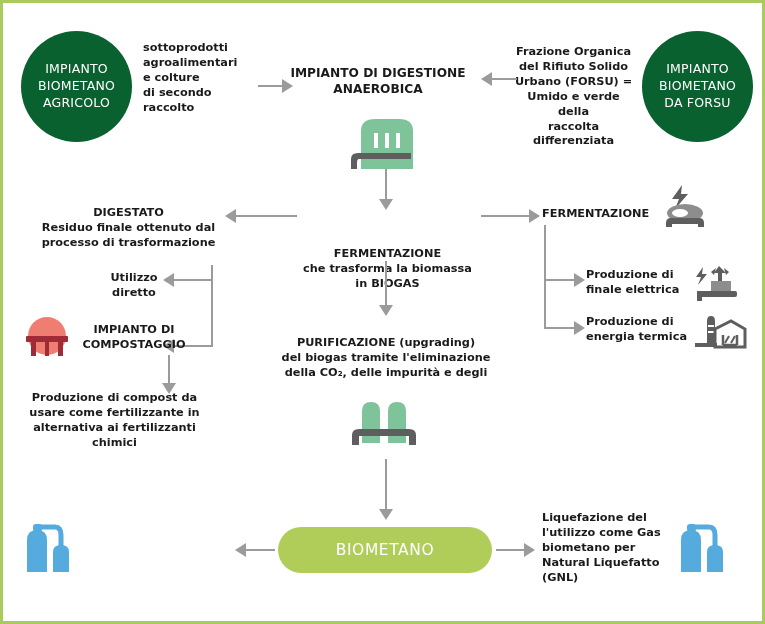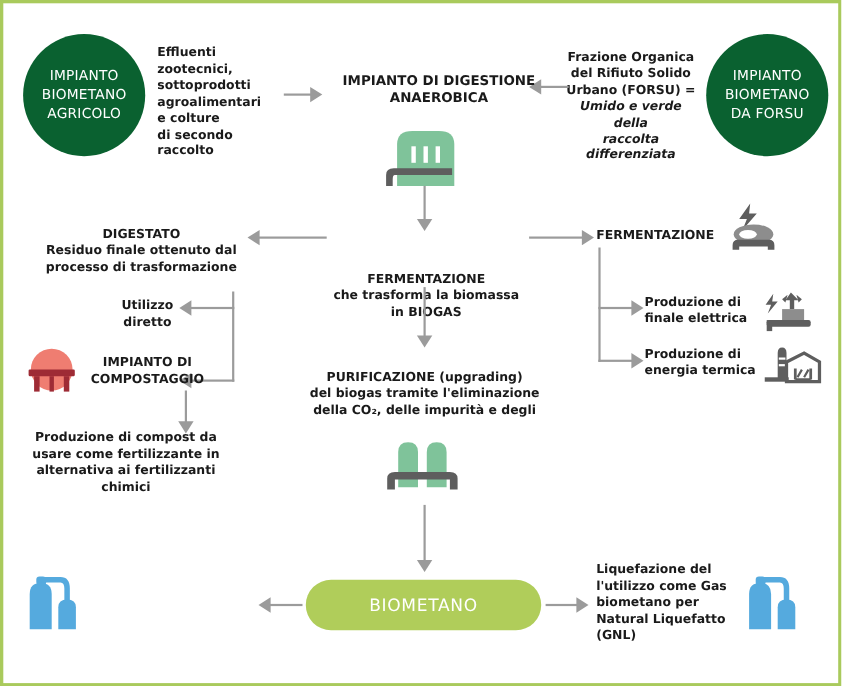--- a/index.html
+++ b/index.html
@@ -36,21 +36,21 @@
 
   
   .txt {
     color: #1a1a1a;
     font-size: 11.3px;
     line-height: 1.32;
     font-weight: bold;
     text-align: center;
   }
   .txt .hd { display: block; }
-  .txt .it { font-style: italic; }
+  .txt .it { }
   .txt-left { text-align: left; }
   .txt-right { text-align: right; }
 
   
   .pill {
     background: #b0cd5a;
     color: #ffffff;
     border-radius: 28px;
     display: flex;
     align-items: center;
@@ -81,21 +81,20 @@
 
   <div class="node circle" style="left:18px; top:28px; width:111px; height:111px;">
     <div>
       <div>IMPIANTO</div>
       <div>BIOMETANO</div>
       <div>AGRICOLO</div>
     </div>
   </div>
 
   <div class="node txt txt-left" style="left:140px; top:38px; width:120px;">
-    <span class="hd">Effluenti zootecnici,</span>
     <span class="hd">sottoprodotti</span>
     <span class="hd">agroalimentari</span>
     <span class="hd">e colture</span>
     <span class="hd">di secondo raccolto</span>
   </div>
 
   <div class="arrow" style="left:255px; top:76px; width:36px; height:14px;">
     <div class="ln-h" style="left:0; top:6px; width:26px;"></div>
     <div class="head head-r" style="left:24px; top:0;"></div>
   </div>
@@ -114,21 +113,21 @@
     <span class="hd">Urbano (FORSU) =</span>
     <span class="hd it">Umido e verde della</span>
     <span class="hd it">raccolta differenziata</span>
   </div>
 
   <div class="arrow" style="left:478px; top:69px; width:36px; height:14px;">
     <div class="ln-h" style="left:10px; top:6px; width:26px;"></div>
     <div class="head head-l" style="left:0; top:0;"></div>
   </div>
 
-  <div class="node txt" style="left:296px; top:62px; width:200px;">
+  <div class="node txt" style="left:275px; top:62px; width:200px;">
     <span class="hd" style="font-size:12.2px">IMPIANTO DI DIGESTIONE</span>
     <span class="hd" style="font-size:12.2px">ANAEROBICA</span>
   </div>
 
   <div class="icon" style="left:340px; top:108px; width:90px; height:60px;">
     <svg width="90" height="60" viewBox="0 0 90 60">
       <path d="M18 58 L18 20 Q18 8 32 8 L56 8 Q70 8 70 20 L70 58 Z" fill="#7fc39a"></path>
       <rect x="31" y="22" width="4" height="15" fill="#ffffff"></rect>
       <rect x="42" y="22" width="4" height="15" fill="#ffffff"></rect>
       <rect x="53" y="22" width="4" height="15" fill="#ffffff"></rect>

